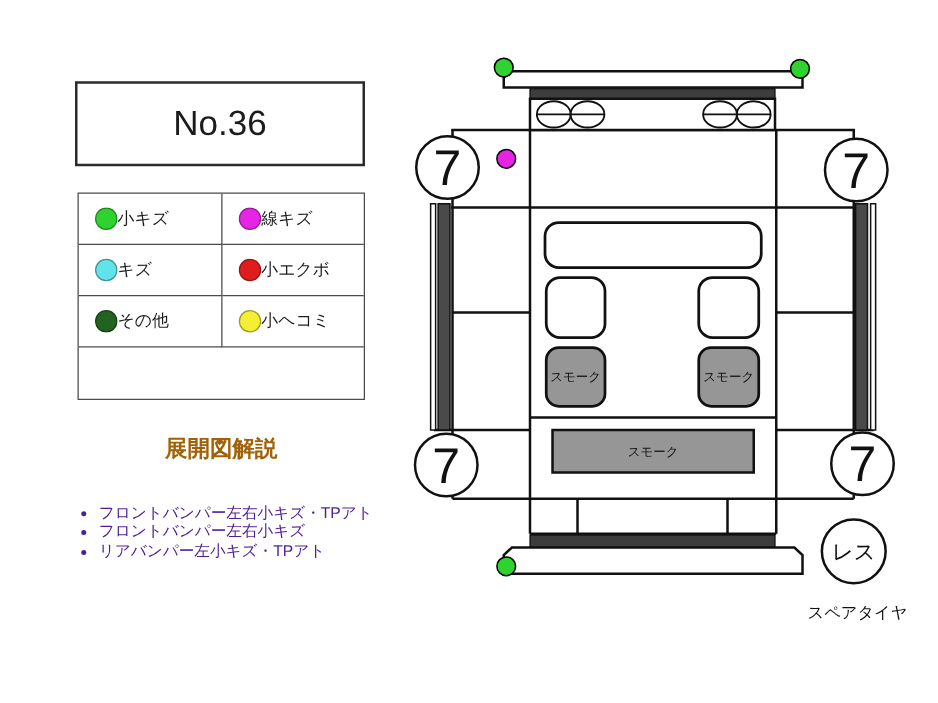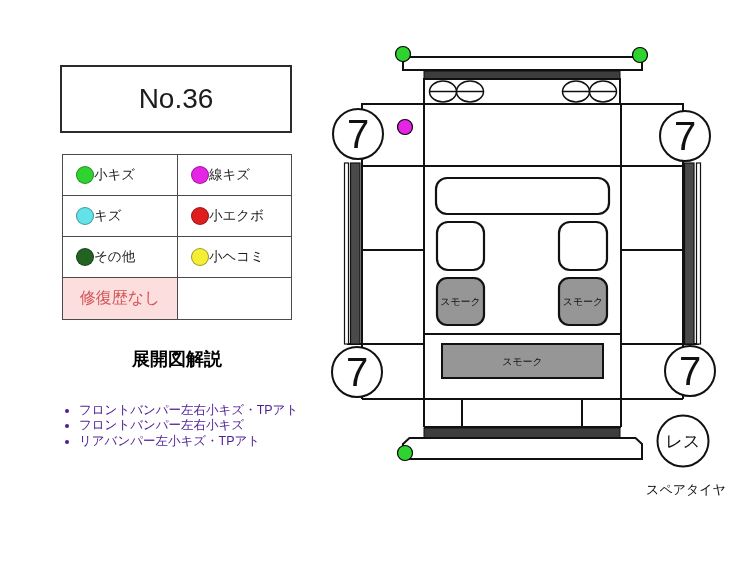--- a/index.html
+++ b/index.html
@@ -24,21 +24,21 @@
     border-right:1px solid #4b4b4b;border-bottom:1px solid #4b4b4b;
     font-size:13.5px;color:#1c1c1c;box-sizing:border-box;overflow:hidden;
   }
   .cell:nth-child(2n){border-right:none;}
   .cell:nth-child(7),.cell:nth-child(8){border-bottom:none;flex-direction:column;}
   .dot{width:18px;height:18px;border-radius:50%;flex:0 0 auto;
        border:1px solid rgba(0,0,0,0.35);box-sizing:border-box;}
   .repair-cell{justify-content:center;padding-left:0;font-size:16px;}
   .section-title{
     position:absolute;left:60px;top:347px;width:234px;text-align:center;
-    font-size:18px;font-weight:bold;color:#000000;
+    font-size:18px;font-weight:bold;color:#a16207;
   }
   .notes{position:absolute;left:60px;top:403px;width:300px;}
   .notes ul{margin:0;padding-left:19px;}
   .notes li{font-size:12.5px;line-height:15.4px;color:#4c1d95;}
   
   .diagram-svg{position:absolute;left:325px;top:35px;width:425px;height:470px;}
   .svg-text{font-family:"Liberation Sans","DejaVu Sans",sans-serif;fill:#111;}
 </style>
 </head>
 <body>
@@ -66,23 +66,20 @@
       <span class="dot" style="background-color: rgb(224, 29, 29);"></span>
       <span>小エクボ</span>
     </div>
     <div class="cell">
       <span class="dot" style="background-color: rgb(34, 99, 34);"></span>
       <span>その他</span>
     </div>
     <div class="cell">
       <span class="dot" style="background-color: rgb(244, 238, 53);"></span>
       <span>小ヘコミ</span>
-    </div>
-    <div class="cell repair-cell" style="background-color: rgb(252, 222, 222);">
-      <span style="color: rgb(210, 83, 83);">修復歴なし</span>
     </div>
   </div>
 
   <div class="section-title">展開図解説</div>
   <div class="notes">
     <ul>
       <li>フロントバンパー左右小キズ・TPアト</li>
       <li>フロントバンパー左右小キズ</li>
       <li>リアバンパー左小キズ・TPアト</li>
     </ul>

